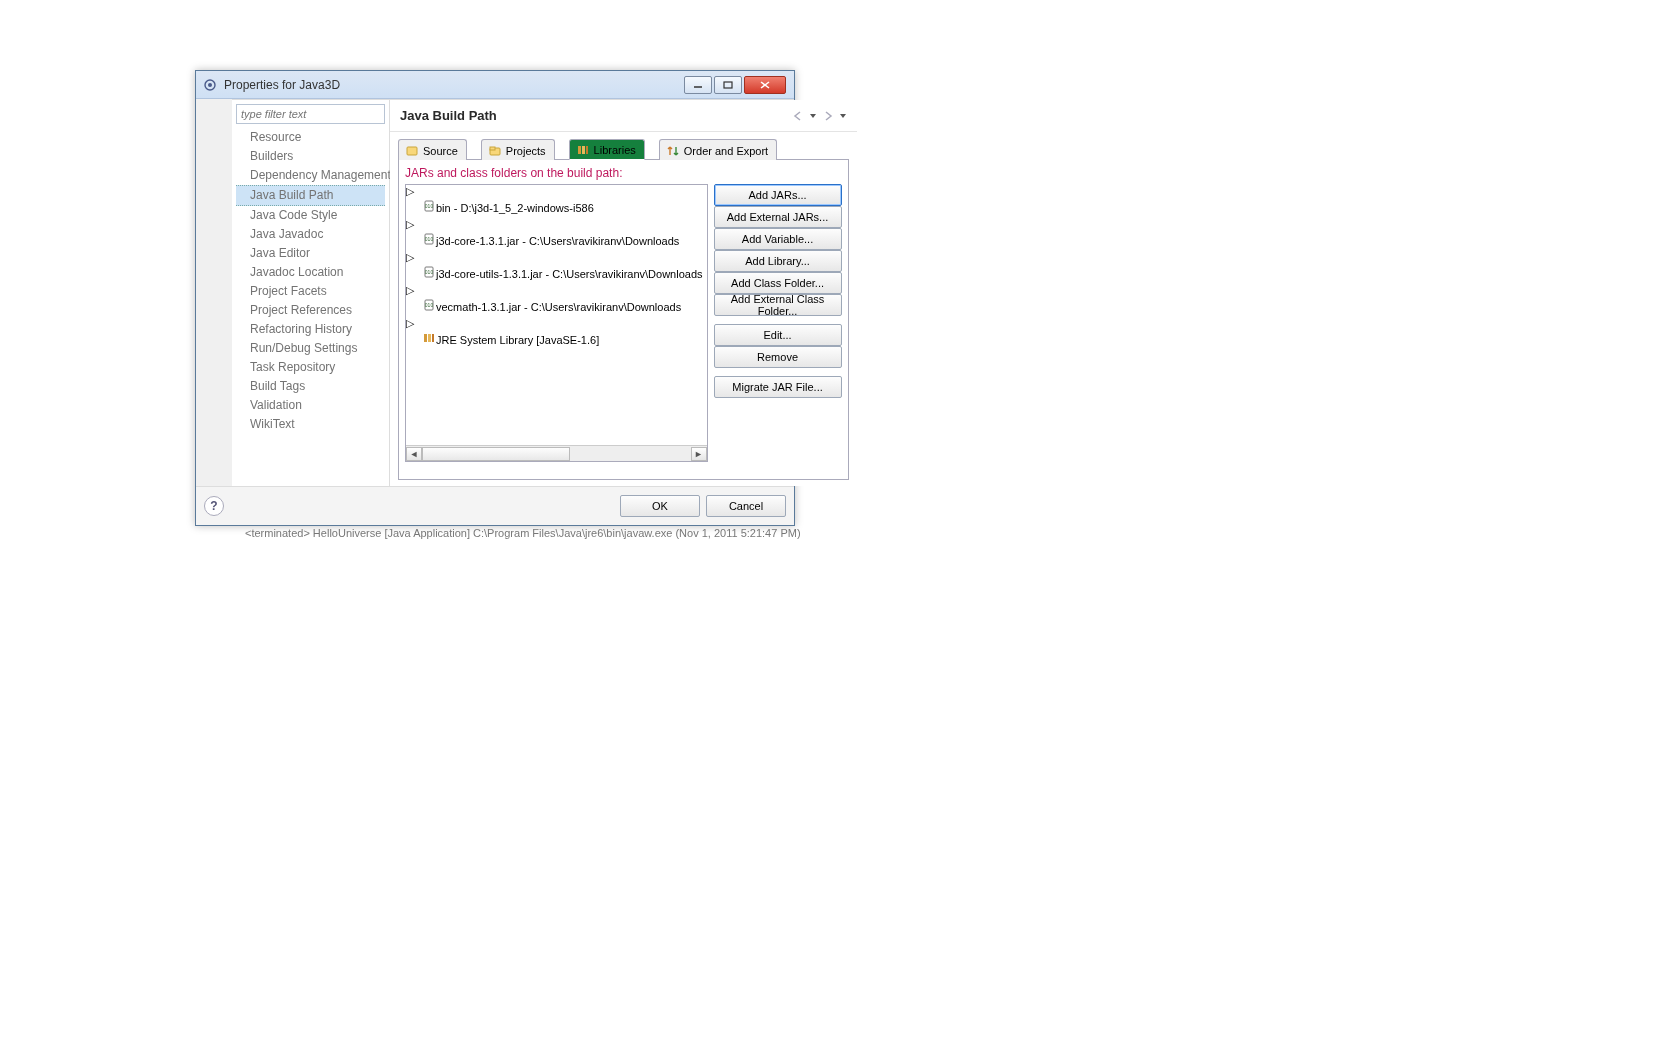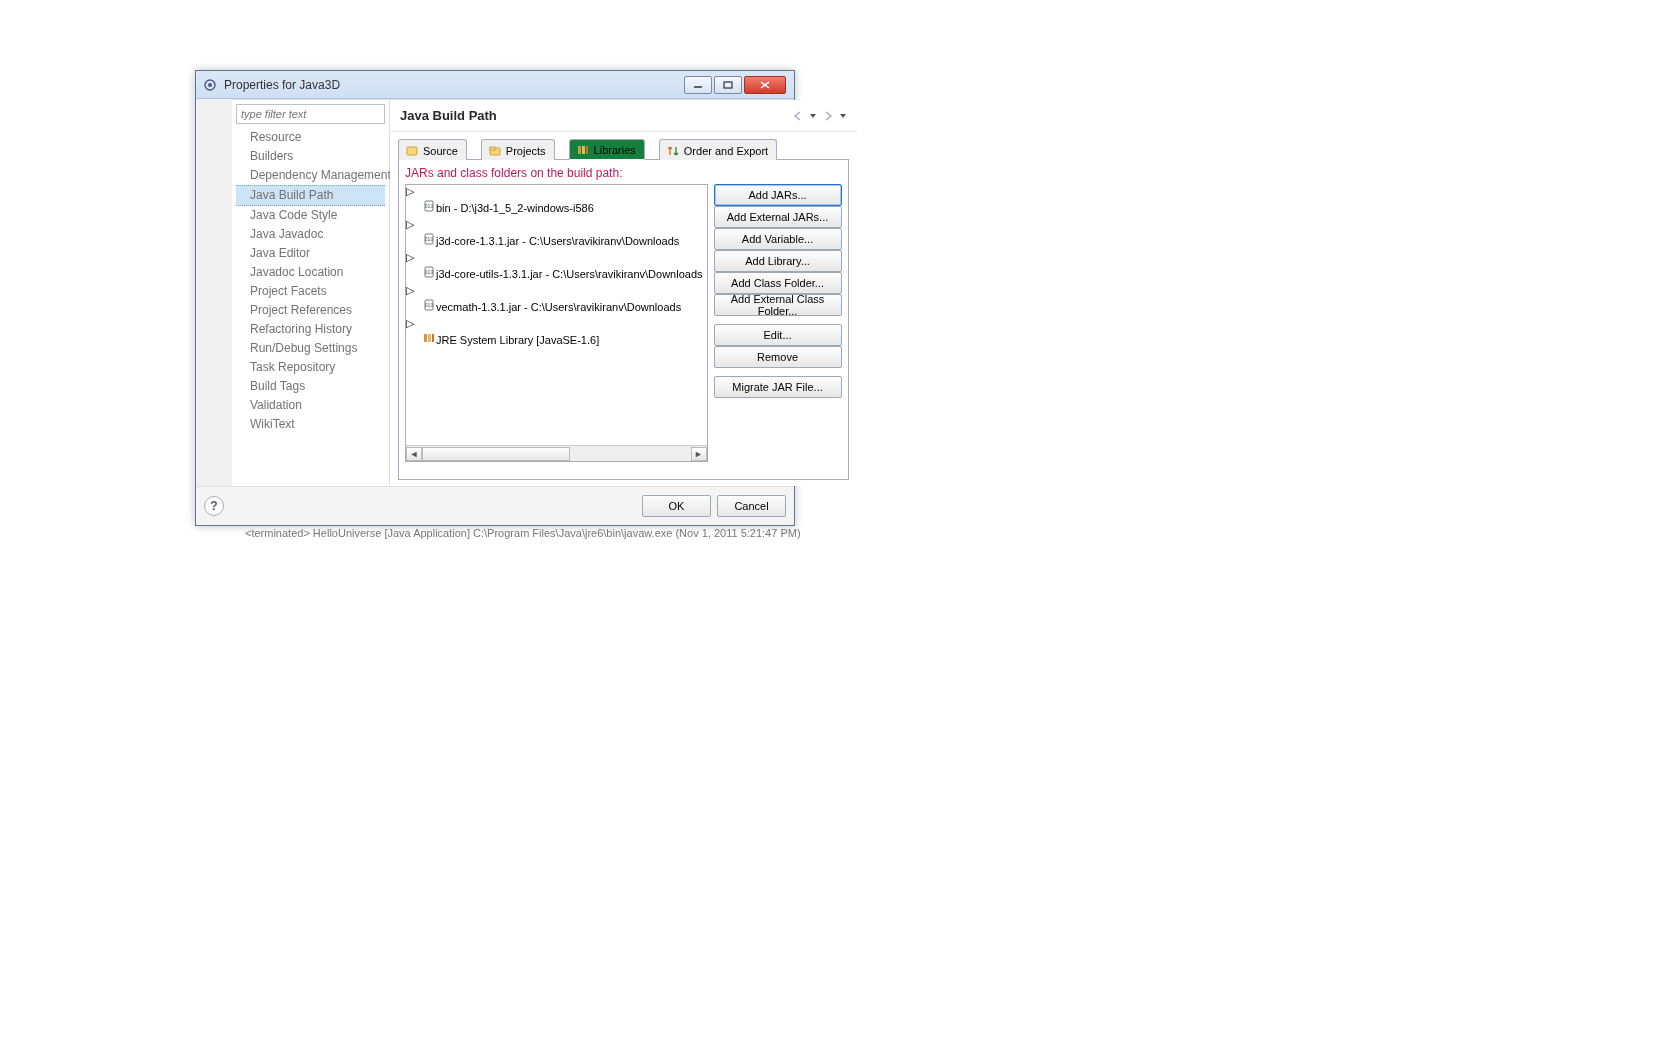--- a/index.html
+++ b/index.html
@@ -198,21 +198,21 @@
   .help-btn {
     width: 20px; height: 20px;
     border: 1px solid #aab;
     border-radius: 50%;
     display: flex; align-items: center; justify-content: center;
     background: #fff; color: #557; font-weight: bold;
     cursor: pointer;
   }
   .footer-btns { display: flex; gap: 6px; }
   .fbtn {
-    width: 69px; height: 22px;
+    width: 80px; height: 22px;
     border: 1px solid #9da8b8;
     background: linear-gradient(#fdfdfd,#e7e7e7);
     border-radius: 2px;
     font-size: 11px;
     cursor: pointer;
   }
   .console-line {
     position: absolute;
     left: 245px; top: 527px;
     font-size: 11px;

